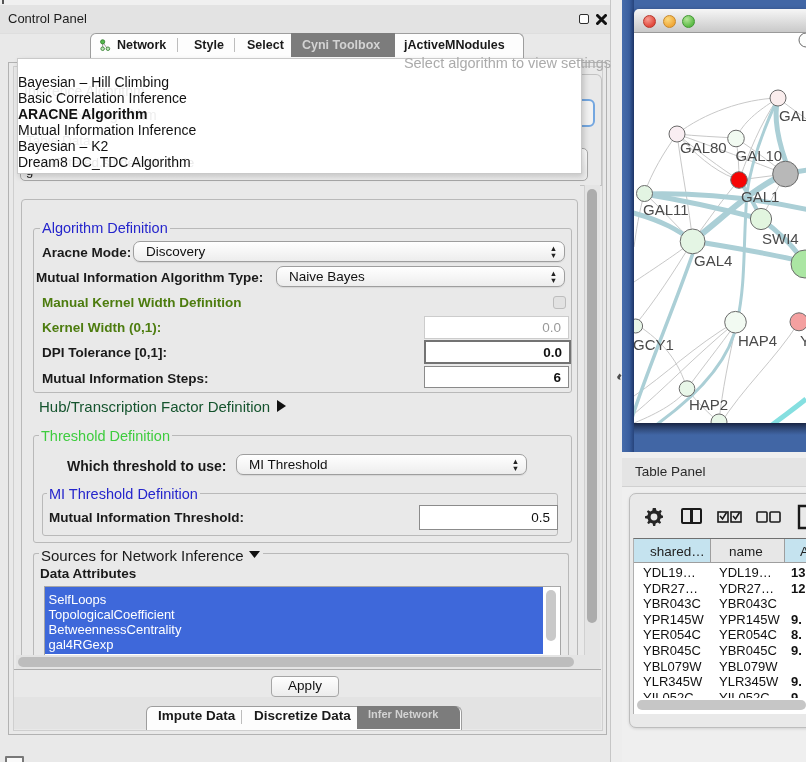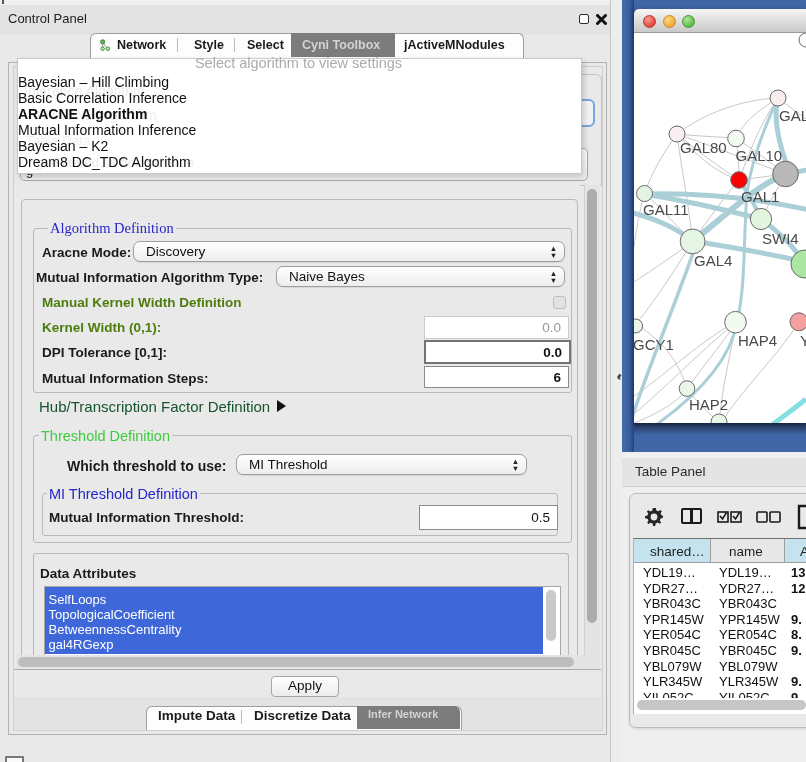--- a/index.html
+++ b/index.html
@@ -53,21 +53,21 @@
   <div class="abs" style="left:13px;top:66px;width:588px;height:663px;border:1px solid #cfcfcf;background:#e9e9e9;"></div>
 
   <div class="abs" style="left:580px;top:74px;width:21px;height:110px;border:1px solid #c2c2c2;border-left:none;border-radius:0 6px 0 0;"></div>
   <div class="abs" style="left:575px;top:99px;width:16px;height:24px;border:2.5px solid #74a7e0;border-radius:6px;background:#f2f2f2;"></div>
   <div class="abs" style="left:20px;top:148px;width:566px;height:31px;background:linear-gradient(#ffffff,#ededed);border:1px solid #a8a8a8;border-radius:5px;"></div>
   <div class="abs" style="left:26px;top:163px;font-size:13px;color:#222;">g</div>
 
   <div class="grp" style="left:21px;top:199px;width:555px;height:460px;border-radius:4px;"></div>
 
   <div class="grp" style="left:33px;top:228px;width:537px;height:163px;"></div>
-  <div class="gtitle" style="left:48px;top:220px;color:#2525cc;font-family:Liberation Serif, serif;">Algorithm Definition</div>
+  <div class="gtitle" style="left:40px;top:220px;color:#2525cc;">Algorithm Definition</div>
 
   <div class="lbl" style="left:42px;top:245px;">Aracne Mode:</div>
   <div class="combo" style="left:133px;top:241px;width:430px;height:19px;">
     <span class="ct">Discovery</span>
       <span class="stepper">▲<br>▼</span>
   </div>
   <div class="lbl" style="left:36px;top:270px;">Mutual Information Algorithm Type:</div>
   <div class="combo" style="left:276px;top:266px;width:287px;height:19px;">
     <span class="ct">Naive Bayes</span>
       <span class="stepper">▲<br>▼</span>
@@ -93,20 +93,23 @@
     <span class="ct">MI Threshold</span>
       <span class="stepper">▲<br>▼</span>
   </div>
 
   <div class="grp" style="left:42px;top:493px;width:514px;height:41px;"></div>
   <div class="gtitle" style="left:47px;top:486px;color:#2525cc;">MI Threshold Definition</div>
   <div class="lbl" style="left:49px;top:510px;">Mutual Information Threshold:</div>
   <div class="tfield" style="left:419px;top:505px;width:130px;height:19px;border:1px solid #8b8b8b;padding:4px 7px 0 0;">0.5</div>
 
   <div class="grp" style="left:33px;top:553px;width:534px;height:104px;border-bottom:none;"></div>
+  <div class="abs" style="left:39px;top:545px;background:#e9e9e9;padding:0 2px;font-size:15px;color:#1a1a1a;">Sources for Network Inference <span style="display:inline-block;vertical-align:2px;"><svg width="13" height="9">
+          <path d="M1 1 L12 1 L6.5 8 Z" fill="#111"></path>
+        </svg></span></div>
   <div class="lbl" style="left:40px;top:566px;">Data Attributes</div>
 
   <div class="abs" style="left:44px;top:586px;width:515px;height:69px;background:#ffffff;border:1px solid #a6a6a6;"></div>
   <div class="abs" style="left:45px;top:587px;width:498px;height:67px;background:#3e68da;"></div>
   <div class="abs" style="left:48.5px;top:591.5px;font-size:13px;color:#ffffff;line-height:15.05px;white-space:nowrap;">SelfLoops<br>TopologicalCoefficient<br>BetweennessCentrality<br>gal4RGexp</div>
   <div class="abs" style="left:546px;top:590px;width:10px;height:51px;background:#c9c9c9;border-radius:5px;"></div>
 
   <div class="abs" style="left:584px;top:185px;width:15px;height:483px;background:#e4e4e4;border-left:1px solid #d0d0d0;"></div>
   <div class="abs" style="left:586.5px;top:189px;width:10px;height:434px;background:#acacac;border-radius:5px;"></div>
 
@@ -256,21 +259,21 @@
   <div class="abs" style="left:791px;top:565px;font-size:13px;color:#111;line-height:15.6px;white-space:nowrap;font-weight:bold;">13<br>12<br><br>9.<br>8.<br>9.<br><br>9.<br>9.</div>
 
   <div class="abs" style="left:634px;top:698px;width:172px;height:15px;background:#ffffff;"></div>
   <div class="abs" style="left:637px;top:700px;width:169px;height:10px;background:#c6c6c6;border-radius:5px;"></div>
 
   <div class="abs" style="left:17px;top:58px;width:563px;height:114px;background:#ffffff;border:1px solid #c9c9c9;box-shadow:2px 3px 6px rgba(0,0,0,0.18);"></div>
   <div class="abs" style="left:24px;top:83px;font-size:14px;color:#ebebeb;white-space:nowrap;">Inference Algorithm</div>
   <div class="abs" style="left:36px;top:107px;font-size:14px;color:#eeeeee;white-space:nowrap;">ARACNE Algorithm</div>
   <div class="abs" style="left:26px;top:133px;font-size:13.5px;color:#efefef;white-space:nowrap;">Table Data</div>
   <div class="abs" style="left:36px;top:155px;font-size:13.5px;color:#ebebeb;white-space:nowrap;">galFiltered.sif default node</div>
-  <div class="abs" style="left:17px;top:55px;width:563px;text-align:center;font-size:14.5px;color:#ababab;">Select algorithm to view settings</div>
+  <div class="abs" style="left:17px;top:55px;width:563px;text-align:right;font-size:14.5px;color:#ababab;padding-left:31px;">Select algorithm to view settings</div>
   <div class="abs" style="left:18px;top:74px;font-size:14px;color:#111;line-height:16px;white-space:nowrap;">
     Bayesian – Hill Climbing<br>
     Basic Correlation Inference<br>
     <span class="b">ARACNE Algorithm</span><br>
     Mutual Information Inference<br>
     Bayesian – K2<br>
     Dream8 DC_TDC Algorithm
   </div>
 
 </div>

